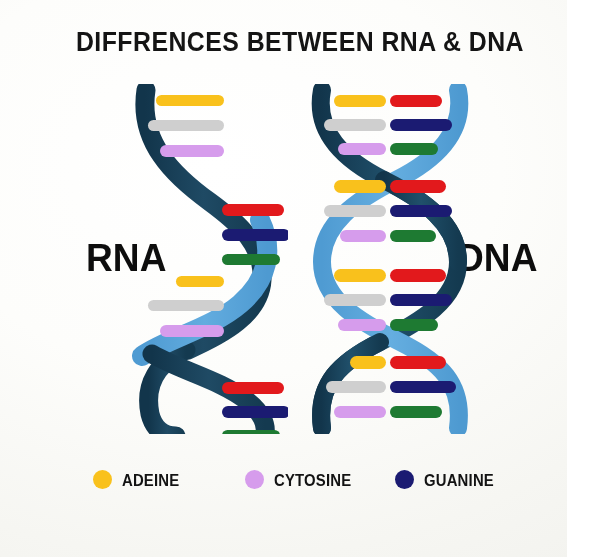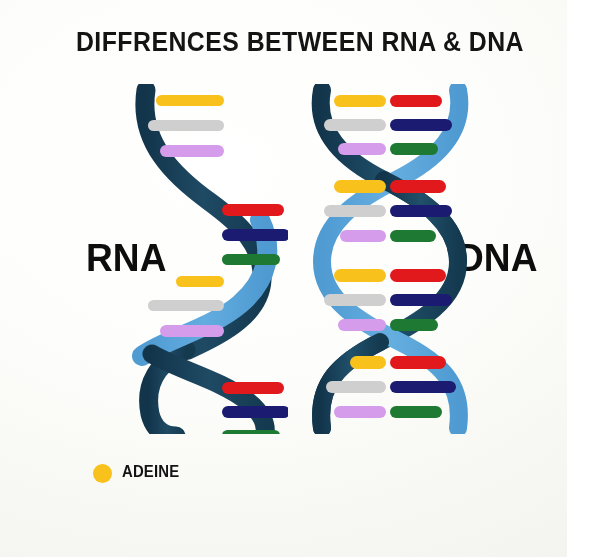--- a/index.html
+++ b/index.html
@@ -65,21 +65,21 @@
     top: 455px;
     width: 430px;
     display: grid;
     grid-template-columns: 152px 150px auto;
     grid-auto-rows: minmax(34px, auto);
     column-gap: 0px;
     row-gap: 0px;
   }
   .legend-item {
     display: flex;
-    align-items: center;
+    align-items: flex-end;
     gap: 10px;
   }
   .legend-dot {
     width: 19px;
     height: 19px;
     border-radius: 50%;
     flex: 0 0 auto;
     margin-top: 3px;
   }
   .legend-label {
@@ -236,15 +236,23 @@
         <rect x="82" y="322" width="52" height="12" rx="6" fill="#1E7A32"></rect>
       </g>
     </svg>
   </div>
 
   <div id="legend">
     <div class="legend-item">
       <span class="legend-dot" style="background:#F9C11C"></span>
       <span class="legend-label">ADEINE</span>
     </div>
+    <div class="legend-item">
+      <span class="legend-dot" style="background:#D69CEC"></span>
+      <span class="legend-label">CYTOSINE</span>
+    </div>
+    <div class="legend-item">
+      <span class="legend-dot" style="background:#1B1B72"></span>
+      <span class="legend-label">GUANINE</span>
+    </div>
   </div>
 
 </div>
 
 </body></html>

